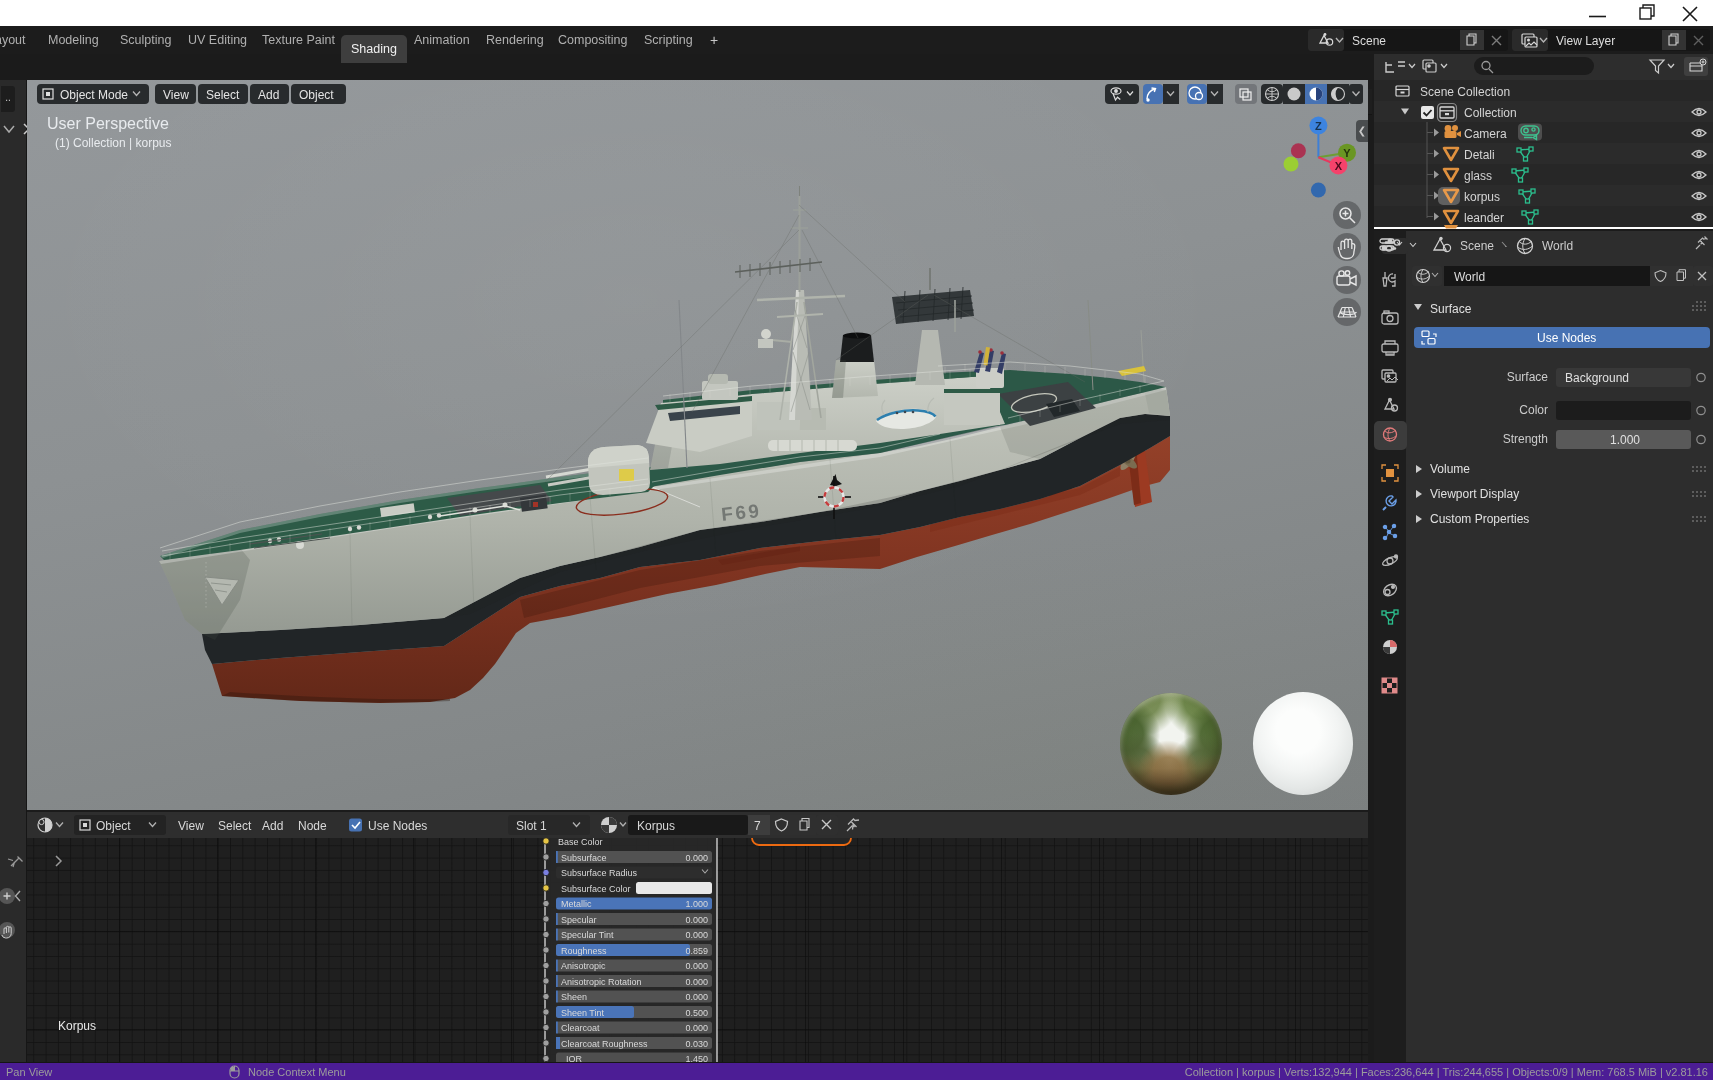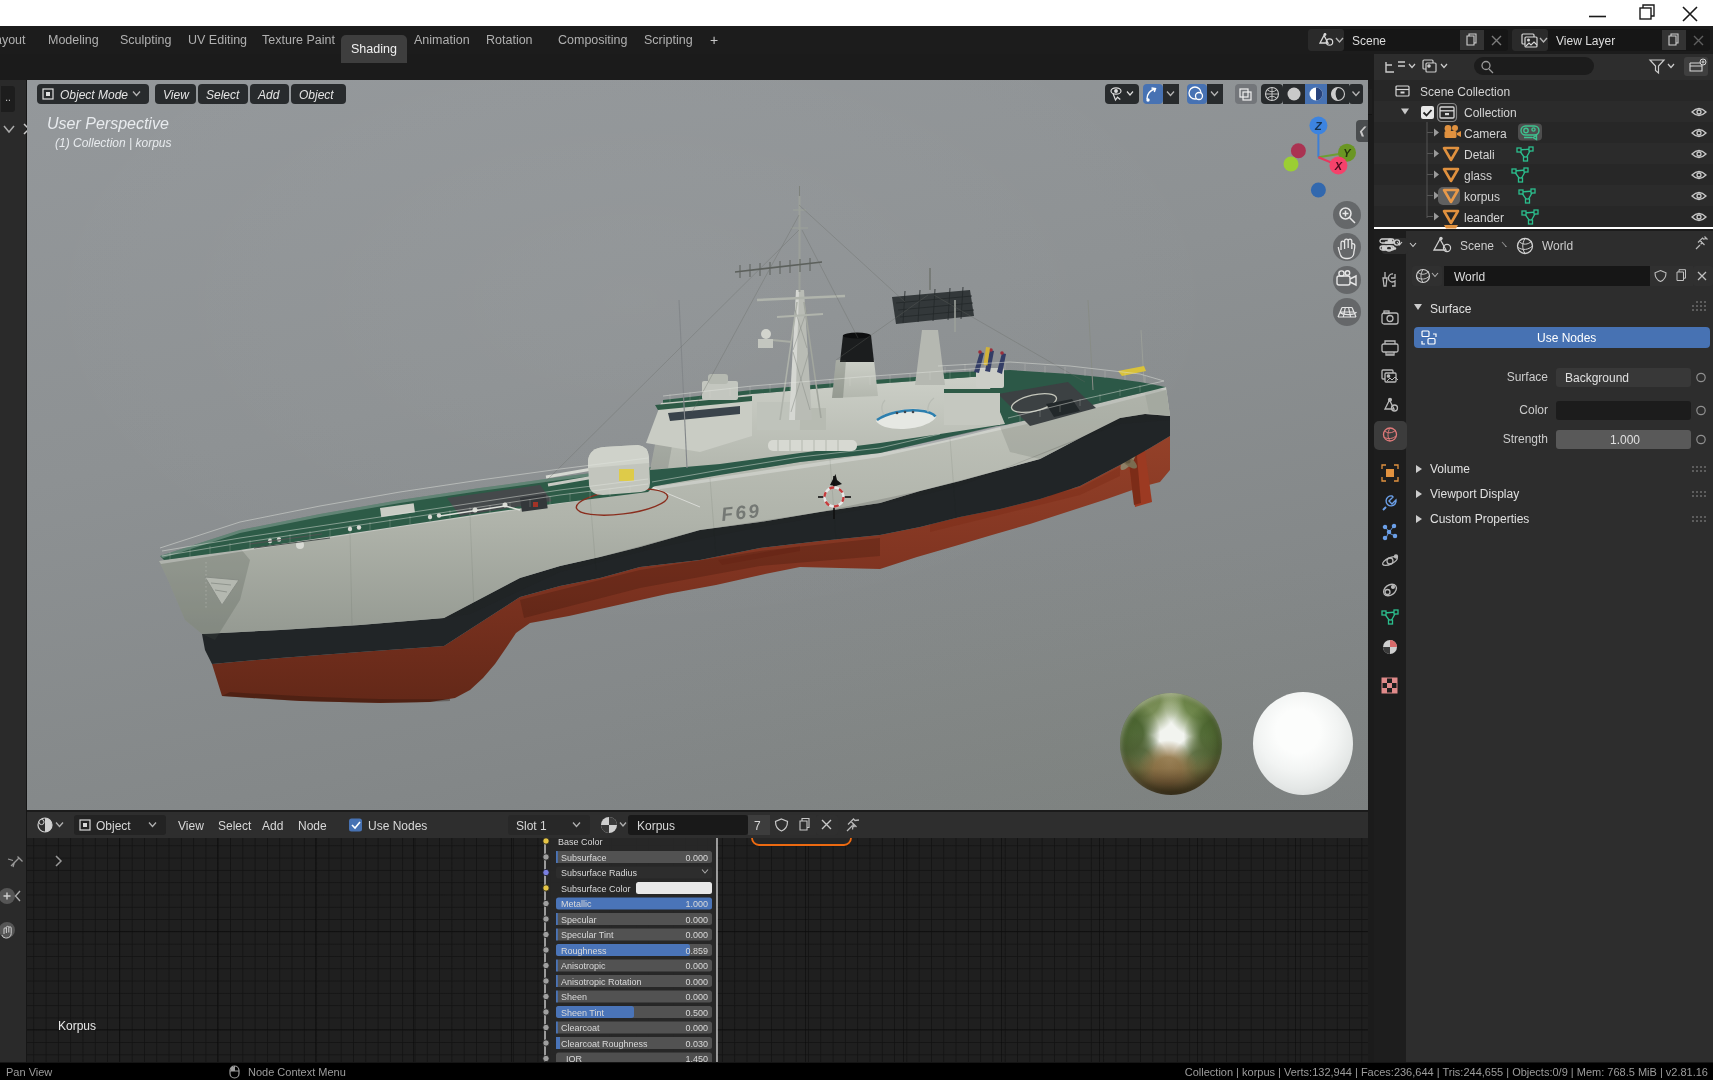--- a/index.html
+++ b/index.html
@@ -15,34 +15,33 @@
          font-size:12.5px; padding:0 10px; }
   .tab.active { background:#3e3e3e; color:#f0f0f0; border-radius:5px 5px 0 0;margin-top:9px; }
   
   #toolrow { left:0; top:54px; width:1372px; height:26px; background:#1e1e1e; border-bottom:1px solid #141414;margin-top:35px;}
   
   #viewport { left:27px; top:80px; width:1341px; height:730px;
      background:
        radial-gradient(ellipse 700px 350px at 78% 95%, rgba(128,134,118,0.18), rgba(128,134,118,0) 70%),
        radial-gradient(ellipse 900px 500px at 45% 30%, rgba(255,255,255,0.045), rgba(255,255,255,0) 70%),
        linear-gradient(168deg, #94989b 0%, #8d9193 40%, #848889 75%, #7c8081 100%);
-     font-style: italic;
   }
   
   #lstrip { left:0; top:80px; width:27px; height:982px; background:#2a2a2a; border-right:1px solid #161616;}
   
   #shader { left:27px; top:812px; width:1341px; height:250px; background:#1f1f1f; }
   #shaderhead { position:absolute; left:0; top:0; width:1341px; height:26px; background:#2e2e2e; }
   
   #outliner { left:1374px; top:54px; width:339px; height:175px; background:#ffffff; }
   #outlinerhead { position:absolute; left:0; top:0; width:339px; height:26px; background:#2d2d2d; }
   #props { left:1374px; top:231px; width:339px; height:831px; background:#2d2d2d; }
   #propicons { position:absolute; left:0; top:0; width:32px; height:831px; background:#1d1d1d; }
   
-  #statusbar { left:0; top:1062px; width:1713px; height:18px; background:#000000;
+  #statusbar { left:0; top:1062px; width:1713px; height:18px; background:#4c1d95;
       border-top:1px solid #151515; color:#9c9c9c; font-size:11px; }
   .txt { position:absolute; white-space:nowrap; }
 </style>
 </head>
 <body>
 <div id="stage">
   <div id="titlebar" class="abs">
     <svg class="abs" style="left:1580px;top:0;width:133px;height:26px" viewBox="0 0 133 26">
       <line x1="9" y1="16.5" x2="26" y2="16.5" stroke="#1a1a1a" stroke-width="1.6"></line>
       <rect x="60" y="8" width="11" height="11" fill="none" stroke="#1a1a1a" stroke-width="1.4"></rect>
@@ -51,21 +50,21 @@
     </svg>
   </div>
   <div id="topbar" class="abs">
     <span class="tab" style="left:-22px">Layout</span>
     <span class="tab" style="left:38px">Modeling</span>
     <span class="tab" style="left:110px">Sculpting</span>
     <span class="tab" style="left:178px">UV Editing</span>
     <span class="tab" style="left:252px">Texture Paint</span>
     <span class="tab active" style="left:341px">Shading</span>
     <span class="tab" style="left:404px">Animation</span>
-    <span class="tab" style="left:476px">Rotation</span>
+    <span class="tab" style="left:476px">Rendering</span>
     <span class="tab" style="left:548px">Compositing</span>
     <span class="tab" style="left:634px">Scripting</span>
     <span class="tab" style="left:700px;font-size:14px;color:#c8c8c8">+</span>
 
     <svg class="abs" style="left:1308px;top:3px;width:200px;height:22px" viewBox="0 0 200 22">
       <rect x="0" y="0" width="200" height="22" rx="3" fill="#161616"></rect>
       <rect x="0" y="0" width="36" height="22" rx="3" fill="#2a2a2a"></rect>
       <path d="M12 14 L16 6.5 L20 14 Z" fill="none" stroke="#d8d8d8" stroke-width="1.3"></path>
       <circle cx="21.5" cy="13" r="3.2" fill="none" stroke="#d8d8d8" stroke-width="1.2"></circle>
       <circle cx="17" cy="5.5" r="1.4" fill="#d8d8d8"></circle>

